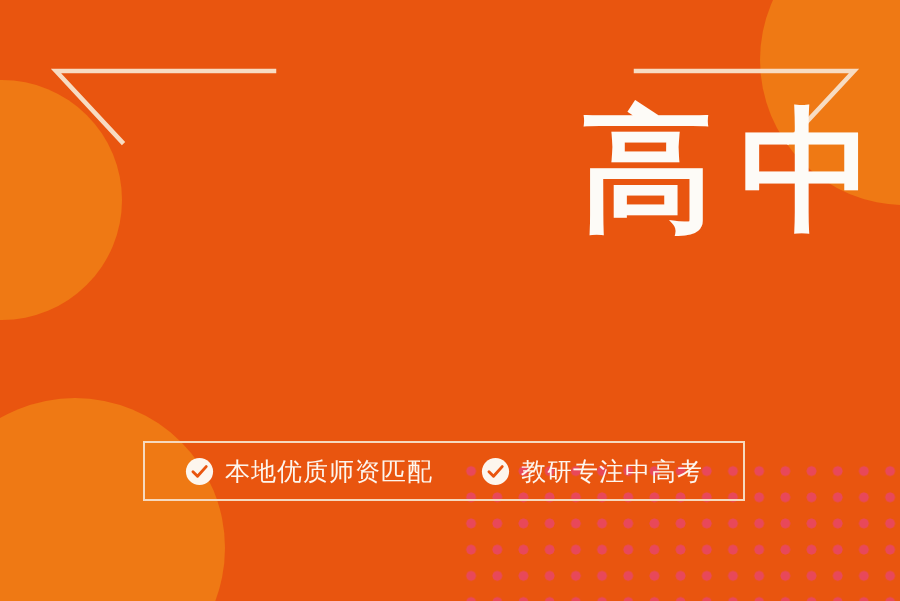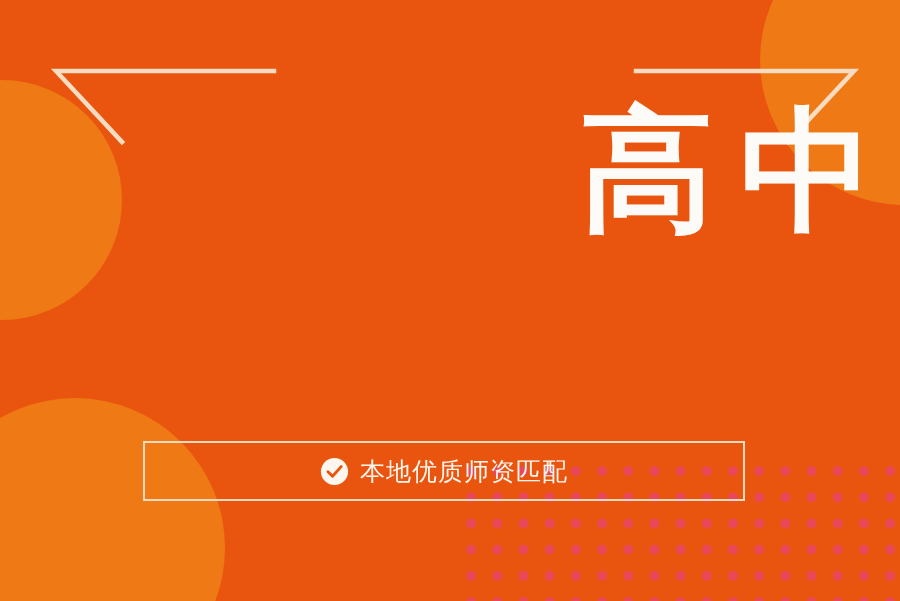--- a/index.html
+++ b/index.html
@@ -152,16 +152,23 @@
   <div id="feature-bar">
 
     <div class="feature-item">
       <svg class="check-icon" viewBox="0 0 32 32">
         <circle cx="16" cy="16" r="15" fill="#fdf6ee"></circle>
         <path d="M8.8 16.3 L13.8 21.2 L23.4 10.6" fill="none" stroke="#e9550f" stroke-width="3.2" stroke-linecap="round" stroke-linejoin="round"></path>
       </svg>
       <span class="feature-label">本地优质师资匹配</span>
     </div>
 
+    <div class="feature-item">
+      <svg class="check-icon" viewBox="0 0 32 32">
+        <circle cx="16" cy="16" r="15" fill="#fdf6ee"></circle>
+        <path d="M8.8 16.3 L13.8 21.2 L23.4 10.6" fill="none" stroke="#e9550f" stroke-width="3.2" stroke-linecap="round" stroke-linejoin="round"></path>
+      </svg>
+      <span class="feature-label">教研专注中高考</span>
+    </div>
 
   </div>
 
 </div>
 
 </body></html>

